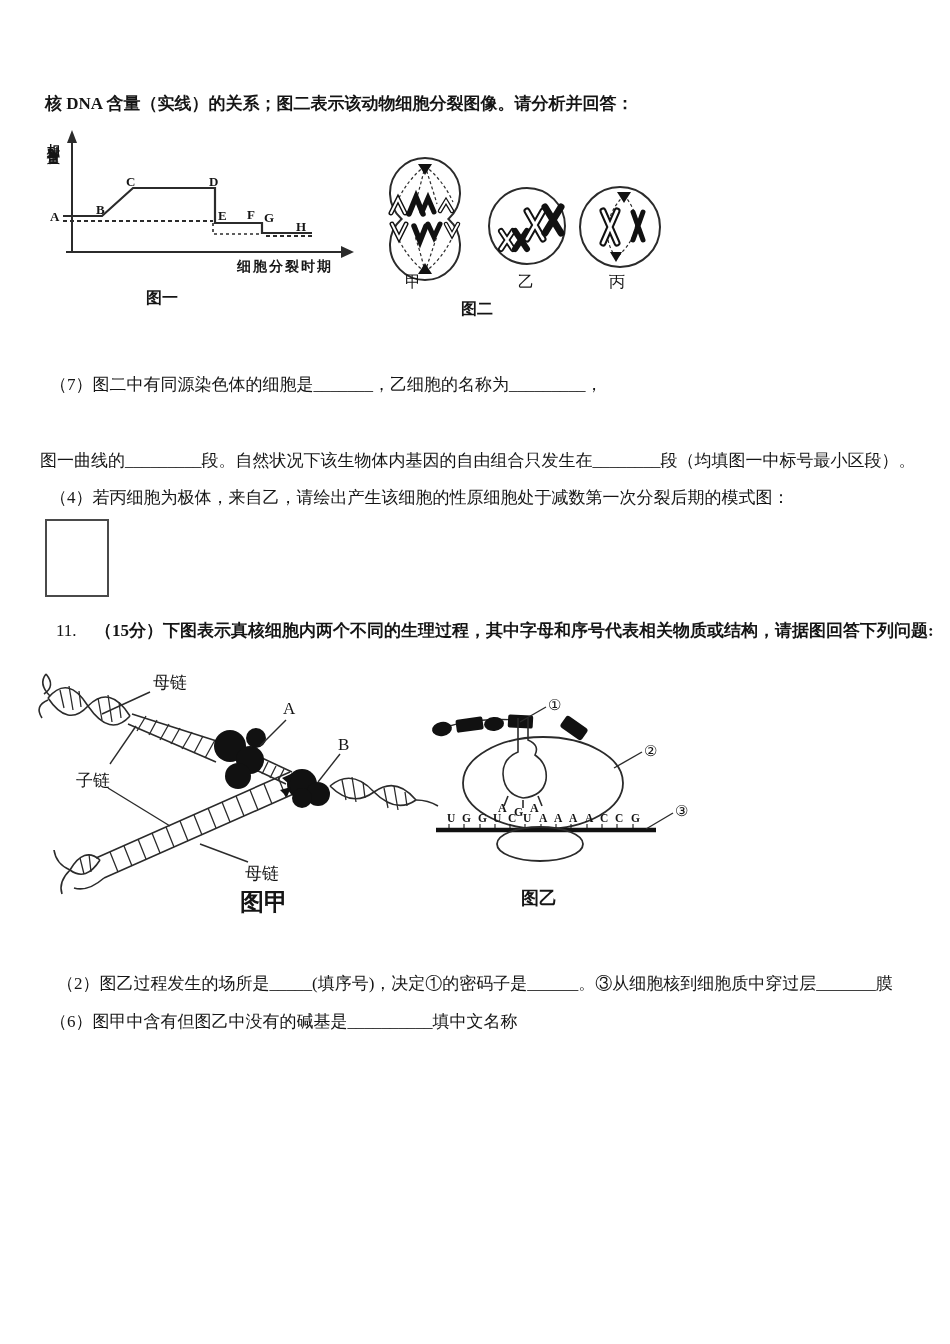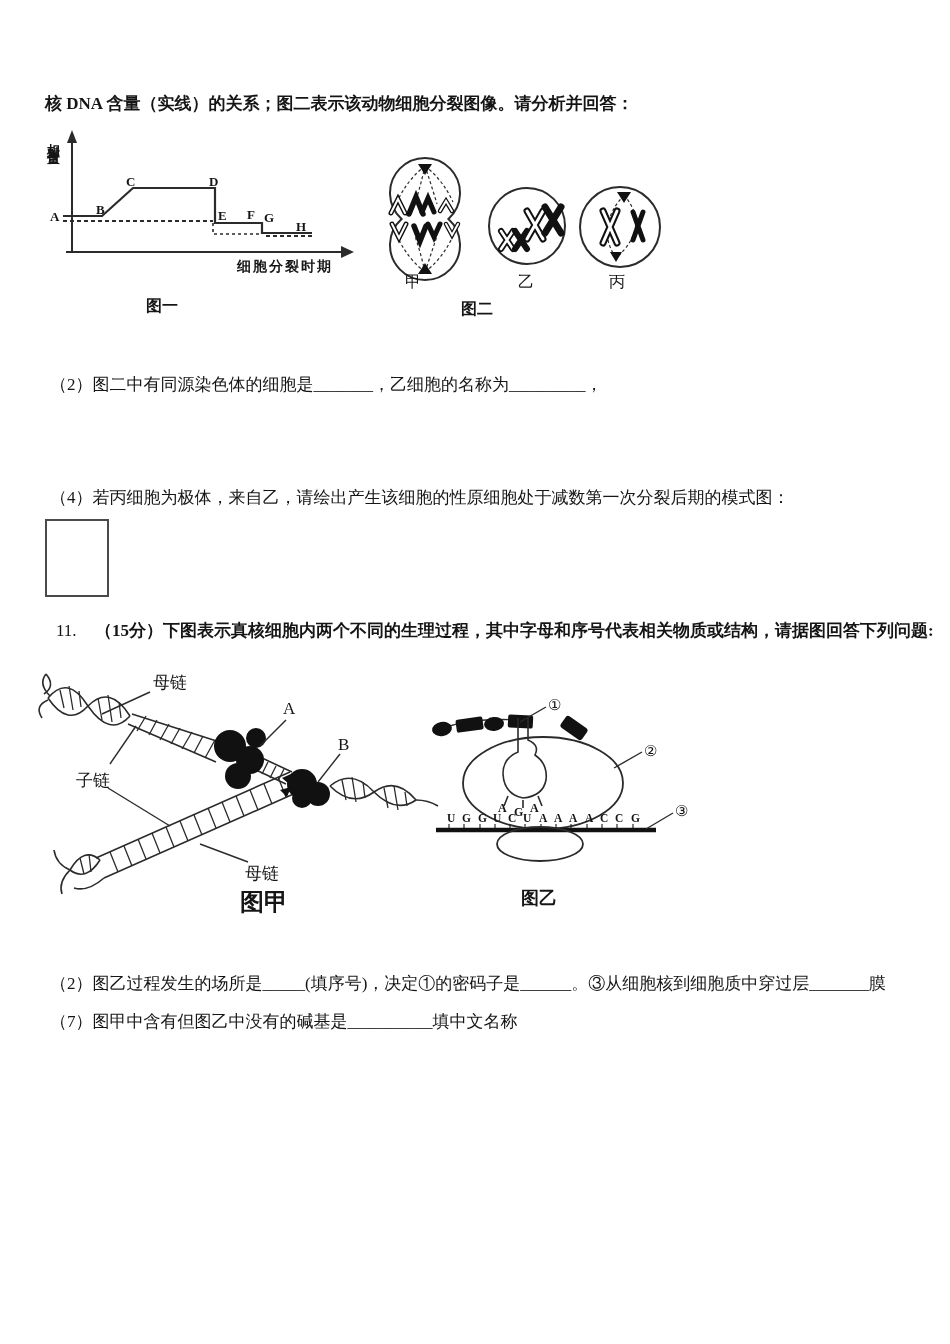--- a/index.html
+++ b/index.html
@@ -40,21 +40,21 @@
     <text x="96" y="56" font-size="13" font-weight="bold">C</text>
     <text x="179" y="56" font-size="13" font-weight="bold">D</text>
     <text x="188" y="90" font-size="13" font-weight="bold">E</text>
     <text x="217" y="89" font-size="13" font-weight="bold">F</text>
     <text x="234" y="92" font-size="13" font-weight="bold">G</text>
     <text x="266" y="101" font-size="13" font-weight="bold">H</text>
 
     <text x="207" y="141" font-size="14" font-weight="bold" letter-spacing="2">细胞分裂时期</text>
   </svg>
   <div class="vlabel" style="left:44px;top:133px;">相对含量</div>
-  <div class="cap" style="left:146px;top:296px;">图一</div>
+  <div class="cap" style="left:146px;top:288px;">图一</div>
 
   <svg style="left:365px;top:148px;" width="345" height="155" viewBox="0 0 345 155">
 
     <g>
       <path d="M 36.6,71 A 35 35 0 1 1 83.4,71 A 35 35 0 1 1 36.6,71 Z" fill="#fff" class="stroke" stroke-width="2"></path>
       <g class="stroke" stroke-width="1.2" stroke-dasharray="3 2.5">
         <path d="M60,18 Q42,32 32,54"></path>
           <path d="M60,18 Q56,36 50,56"></path>
         <path d="M60,18 Q66,36 72,56"></path>
           <path d="M60,18 Q78,32 88,54"></path>
@@ -105,21 +105,22 @@
         <path d="M268,64 L278,92 M278,64 L268,92" stroke="#111" stroke-width="5"></path>
       </g>
     </g>
 
     <text x="48" y="139" font-size="16" text-anchor="middle">甲</text>
     <text x="161" y="139" font-size="16" text-anchor="middle">乙</text>
     <text x="252" y="139" font-size="16" text-anchor="middle">丙</text>
   </svg>
   <div class="cap" style="left:461px;top:299px;">图二</div>
 
-  <div class="t" style="left:50px;top:374px;">（2）图二中有同源染色体的细胞是_______，乙细胞的名称为_________，</div>
+  <div class="t" style="left:50px;top:374px;">（7）图二中有同源染色体的细胞是_______，乙细胞的名称为_________，</div>
+  <div class="t" style="left:40px;top:450px;">图一曲线的_________段。自然状况下该生物体内基因的自由组合只发生在________段（均填图一中标号最小区段）。</div>
   <div class="t" style="left:50px;top:487px;">（4）若丙细胞为极体，来自乙，请绘出产生该细胞的性原细胞处于减数第一次分裂后期的模式图：</div>
 
   <div class="answer-box" style="left:45px;top:519px;width:60px;height:74px;"></div>
 
   <div class="t" style="left:56px;top:620px;">
     <span>11.</span>
     <span class="bold" style="margin-left:14px;">（15分）</span><span class="bold">下图表示真核细胞内两个不同的生理过程，其中字母和序号代表相关物质或结构，请据图回答下列问题:</span>
   </div>
 
   <svg style="left:30px;top:660px;" width="420" height="260" viewBox="0 0 420 260">
@@ -234,16 +235,16 @@
         <path d="M184,108 L212,92"></path>
         <path d="M216,169 L243,153"></path>
     </g>
 
     <text x="118" y="50" font-size="15">①</text>
     <text x="214" y="96" font-size="15">②</text>
     <text x="245" y="156" font-size="15">③</text>
   </svg>
   <div class="cap" style="left:521px;top:886px;font-size:18px;">图乙</div>
 
-  <div class="t" style="left:50px;top:973px;">（2）图乙过程发生的场所是_____(填序号)，决定①的密码子是______。③从细胞核到细胞质中穿过层_______膜</div>
-  <div class="t" style="left:50px;top:1011px;">（7）图甲中含有但图乙中没有的碱基是__________填中文名称</div>
+  <div class="t" style="left:57px;top:973px;">（2）图乙过程发生的场所是_____(填序号)，决定①的密码子是______。③从细胞核到细胞质中穿过层_______膜</div>
+  <div class="t" style="left:50px;top:1011px;">（6）图甲中含有但图乙中没有的碱基是__________填中文名称</div>
 
 </div>
 
 </body></html>

